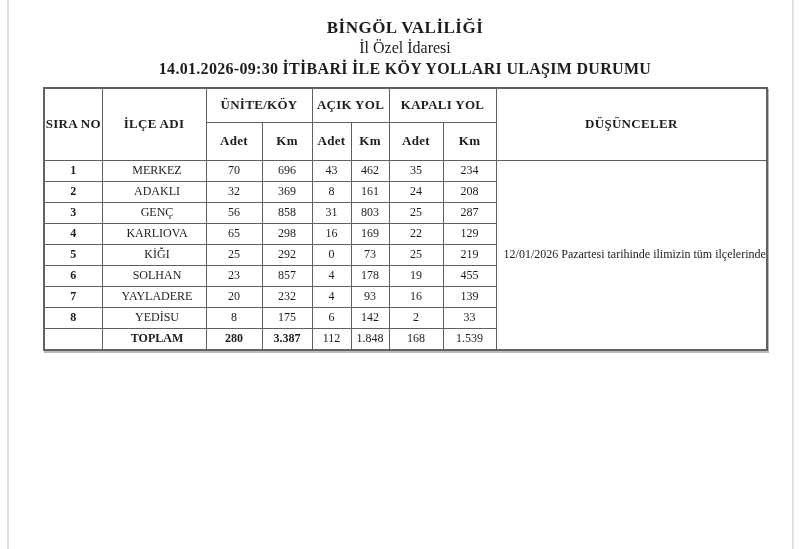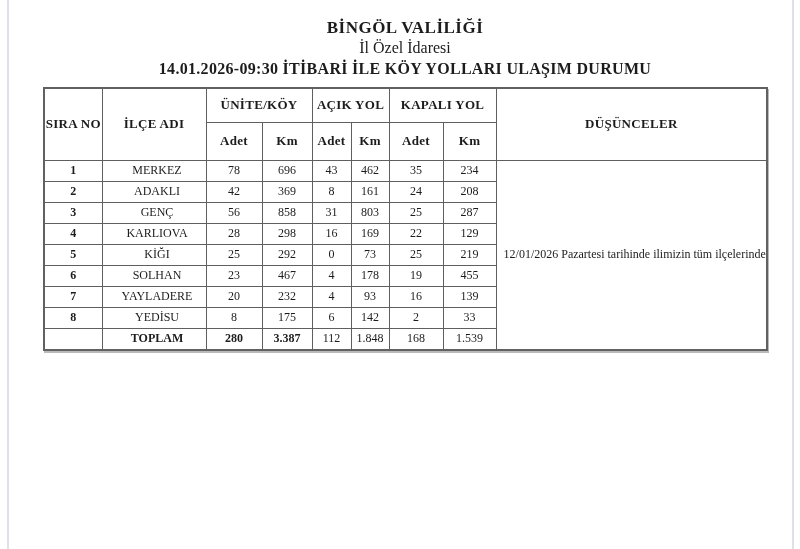--- a/index.html
+++ b/index.html
@@ -110,73 +110,73 @@
       <th>Adet</th>
       <th>Km</th>
       <th>Adet</th>
       <th>Km</th>
     </tr>
   </thead>
   <tbody>
     <tr class="data-row">
       <td class="bold">1</td>
       <td class="ilce">MERKEZ</td>
-      <td>78</td>
+      <td>70</td>
       <td>696</td>
       <td>43</td>
       <td>462</td>
       <td>35</td>
       <td>234</td>
       <td class="remarks" rowspan="9">12/01/2026 Pazartesi tarihinde ilimizin tüm ilçelerinde yoğun bir kar yağışı başlamış olup yağışın ilk saatleri itibari ile karla mücadele kapsamındaki tüm köy ve bağlılarının yollarının en kısa sürede ulaşıma açılması için çalışmalar devam etmektedir. Çalışmalarımız 110 Personel ve 53 Araçla sürmektedir.</td>
     </tr>
     <tr class="data-row">
       <td class="bold">2</td>
       <td class="ilce">ADAKLI</td>
-      <td>42</td>
+      <td>32</td>
       <td>369</td>
       <td>8</td>
       <td>161</td>
       <td>24</td>
       <td>208</td>
     </tr>
     <tr class="data-row">
       <td class="bold">3</td>
       <td class="ilce">GENÇ</td>
       <td>56</td>
       <td>858</td>
       <td>31</td>
       <td>803</td>
       <td>25</td>
       <td>287</td>
     </tr>
     <tr class="data-row">
       <td class="bold">4</td>
       <td class="ilce">KARLIOVA</td>
-      <td>28</td>
+      <td>65</td>
       <td>298</td>
       <td>16</td>
       <td>169</td>
       <td>22</td>
       <td>129</td>
     </tr>
     <tr class="data-row">
       <td class="bold">5</td>
       <td class="ilce">KİĞI</td>
       <td>25</td>
       <td>292</td>
       <td>0</td>
       <td>73</td>
       <td>25</td>
       <td>219</td>
     </tr>
     <tr class="data-row">
       <td class="bold">6</td>
       <td class="ilce">SOLHAN</td>
       <td>23</td>
-      <td>467</td>
+      <td>857</td>
       <td>4</td>
       <td>178</td>
       <td>19</td>
       <td>455</td>
     </tr>
     <tr class="data-row">
       <td class="bold">7</td>
       <td class="ilce">YAYLADERE</td>
       <td>20</td>
       <td>232</td>

